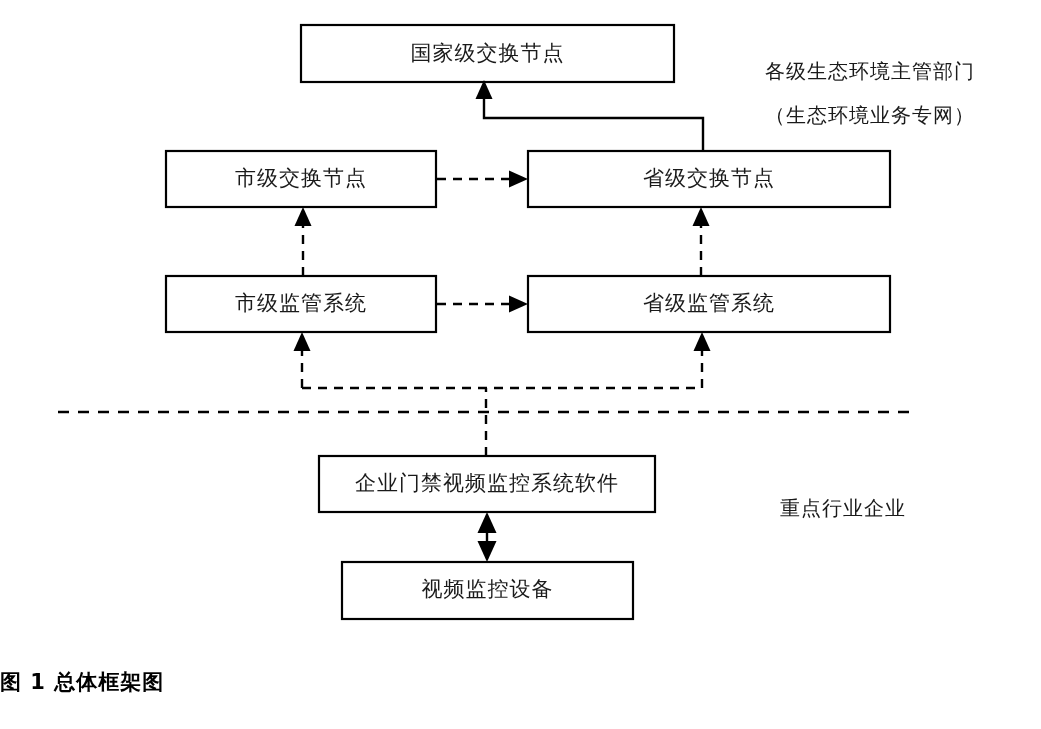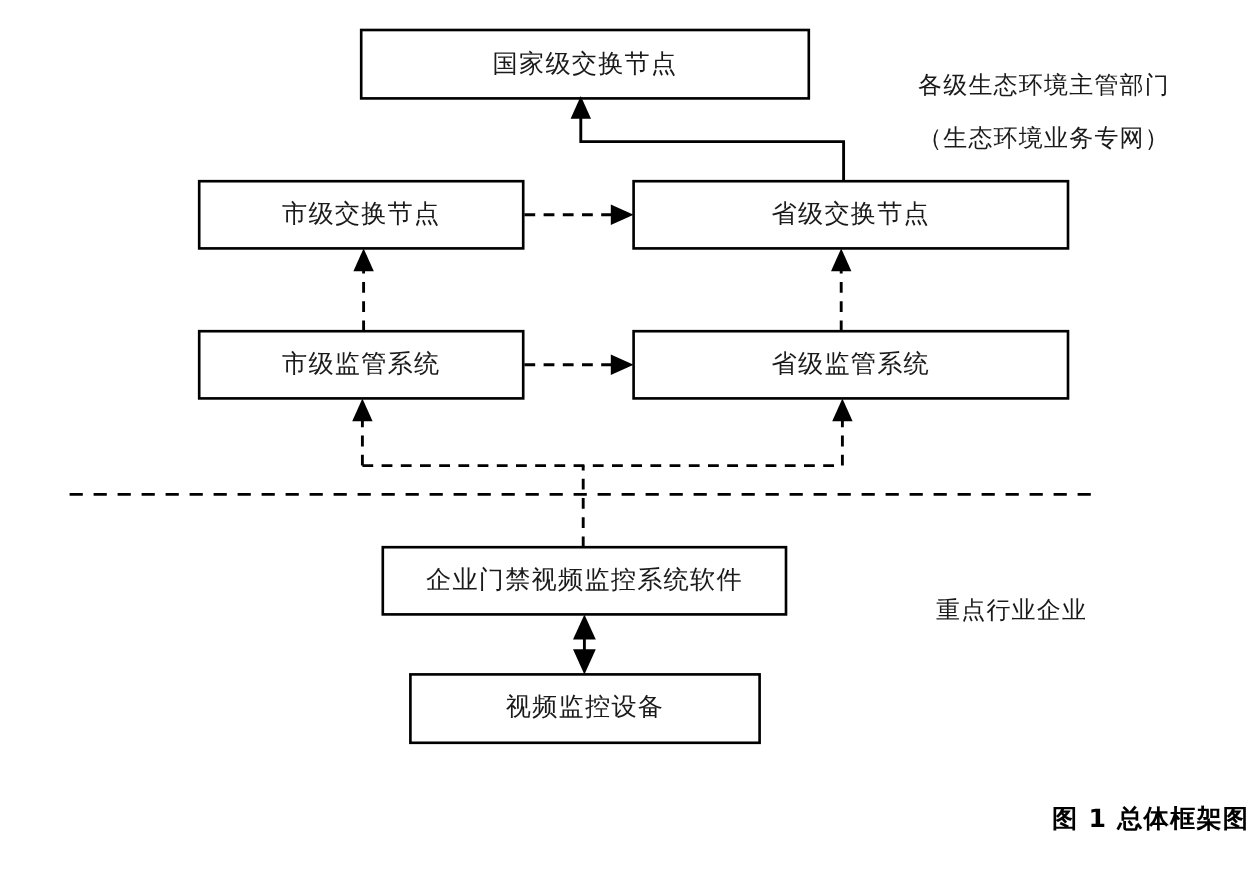--- a/index.html
+++ b/index.html
@@ -69,21 +69,21 @@
   }
   .arrow-head {
     fill: #000000;
     stroke: none;
   }
   .caption {
     position: absolute;
     left: 0;
     top: 668px;
     width: 1041px;
-    text-align: right;
+    text-align: left;
     font-family: "DejaVu Sans", "Liberation Sans", sans-serif;
     font-size: 21px;
     font-weight: bold;
     color: #000000;
     letter-spacing: 1px;
   }
 </style>
 </head>
 <body>
 

